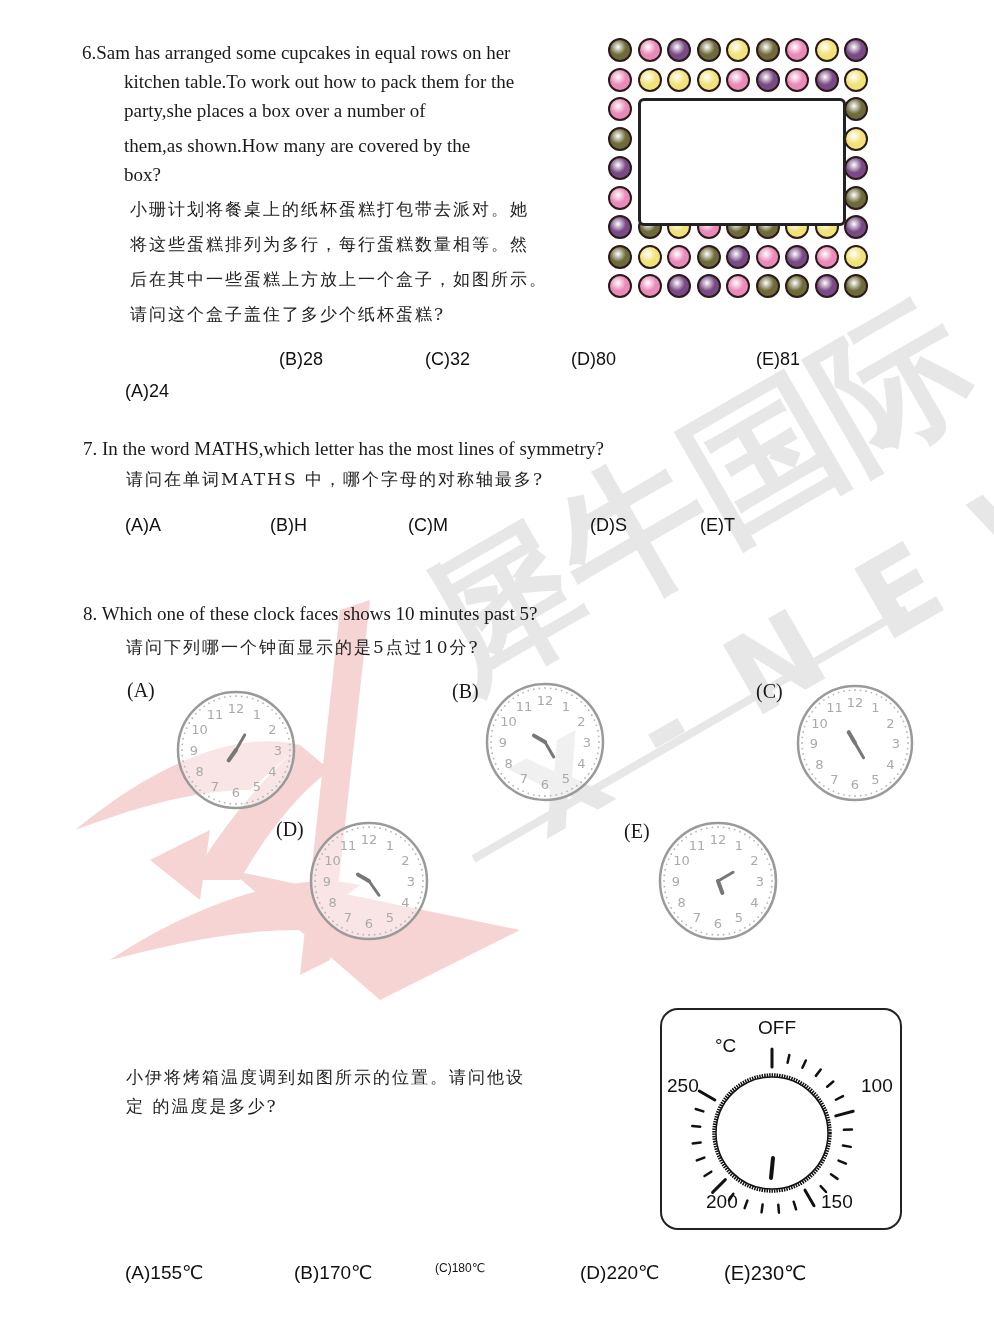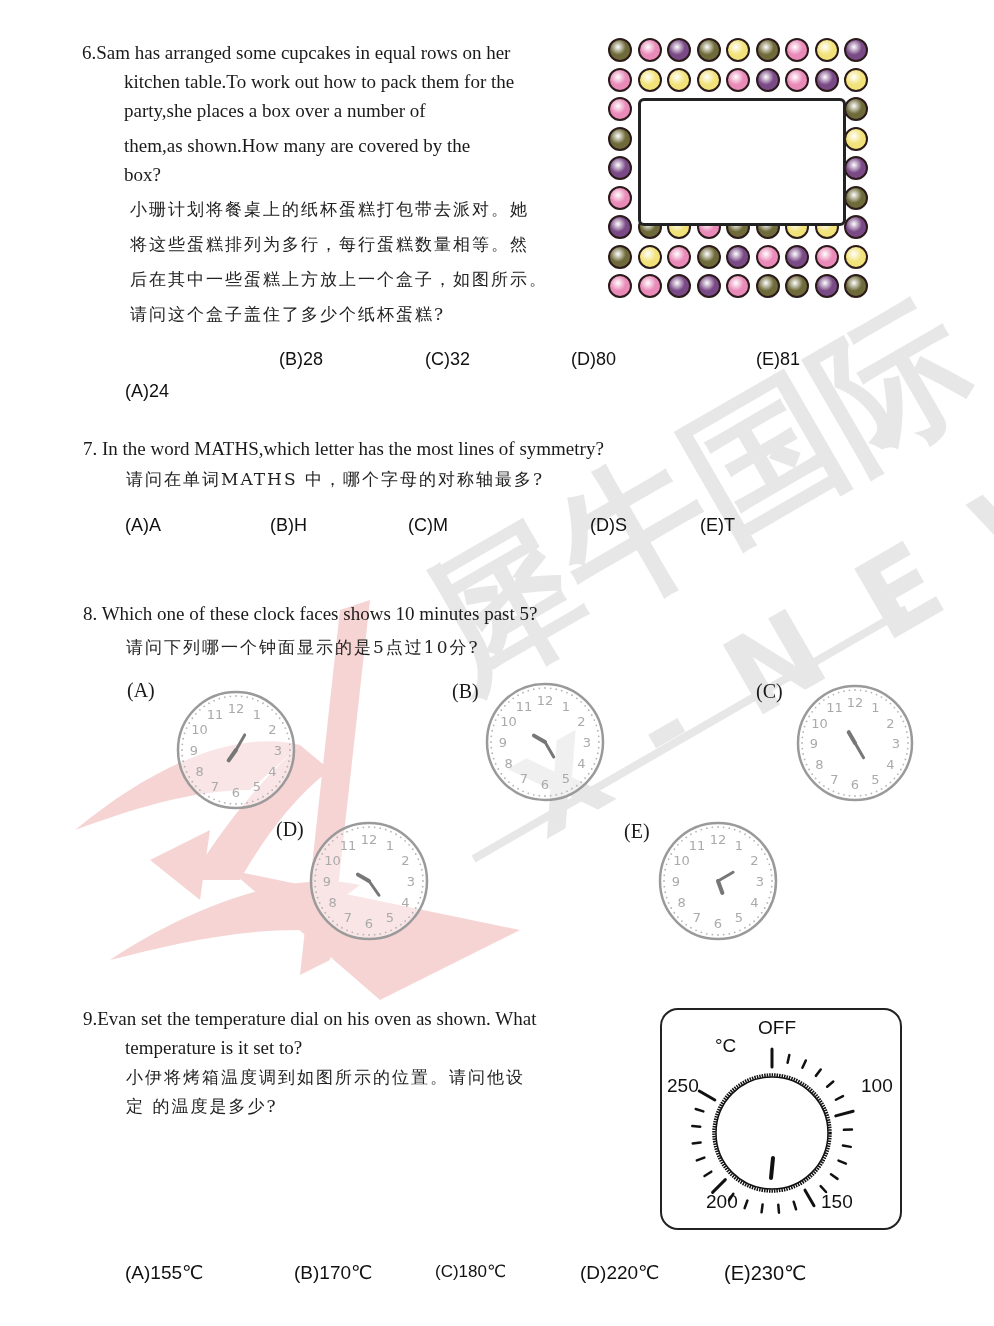--- a/index.html
+++ b/index.html
@@ -524,24 +524,20 @@
       <text x="41" y="106.37306695894642" text-anchor="middle" font-size="13" fill="#aaaaaa" font-family="DejaVu Sans, sans-serif">7</text>
       <text x="25.62693304105359" y="91.00000000000001" text-anchor="middle" font-size="13" fill="#aaaaaa" font-family="DejaVu Sans, sans-serif">8</text>
       <text x="20" y="70.00000000000001" text-anchor="middle" font-size="13" fill="#aaaaaa" font-family="DejaVu Sans, sans-serif">9</text>
       <text x="25.626933041053576" y="49" text-anchor="middle" font-size="13" fill="#aaaaaa" font-family="DejaVu Sans, sans-serif">10</text>
       <text x="40.999999999999986" y="33.62693304105359" text-anchor="middle" font-size="13" fill="#aaaaaa" font-family="DejaVu Sans, sans-serif">11</text>
       <text x="61.99999999999999" y="28" text-anchor="middle" font-size="13" fill="#aaaaaa" font-family="DejaVu Sans, sans-serif">12</text>
       <line x1="62" y1="65" x2="66.36417702883554" y2="76.99047784122818" stroke="#777" stroke-width="4" stroke-linecap="round"></line>
       <line x1="62" y1="65" x2="77.06884202584924" y2="56.3" stroke="#777" stroke-width="3" stroke-linecap="round"></line>
     </svg>
 
-  <div class="abs q-en" style="left:83px; top:1004px; width:540px;">
-    <div>9.Evan set the temperature dial on his oven as shown. What</div>
-    <div style="padding-left:42px;">temperature is it set to?</div>
-  </div>
   <div class="abs q-cn" style="left:126px; top:1063px; line-height:29px;">
     <div>小伊将烤箱温度调到如图所示的位置。请问他设</div>
     <div>定  的温度是多少?</div>
   </div>
 
   <div class="dial-frame"></div>
   <svg class="abs" style="left:660px; top:1008px;" width="242" height="222">
     <g id="dial-ticks" stroke="#111" stroke-linecap="round">
         <line x1="112" y1="59" x2="112" y2="41" stroke-width="3"></line>
         <line x1="127.58365220354341" y1="54.7066874873648" x2="129.31516911504823" y2="46.89631943040533" stroke-width="2.5"></line>
@@ -577,17 +573,17 @@
       <text x="55" y="44">°C</text>
       <text x="7" y="84">250</text>
       <text x="201" y="84">100</text>
       <text x="46" y="200">200</text>
       <text x="161" y="200">150</text>
     </g>
   </svg>
 
   <div class="abs opt" style="left:125px; top:1261px; font-size:19px;">(A)155℃</div>
   <div class="abs opt" style="left:294px; top:1261px; font-size:19px;">(B)170℃</div>
-  <div class="abs opt" style="left:435px; top:1261px; font-size:17px;">(C)180℃</div>
+  <div class="abs opt" style="left:435px; top:1261px; font-size:12px;">(C)180℃</div>
   <div class="abs opt" style="left:580px; top:1261px; font-size:19px;">(D)220℃</div>
   <div class="abs opt" style="left:724px; top:1261px; font-size:20px;">(E)230℃</div>
 
 </div>
 
 </body></html>

